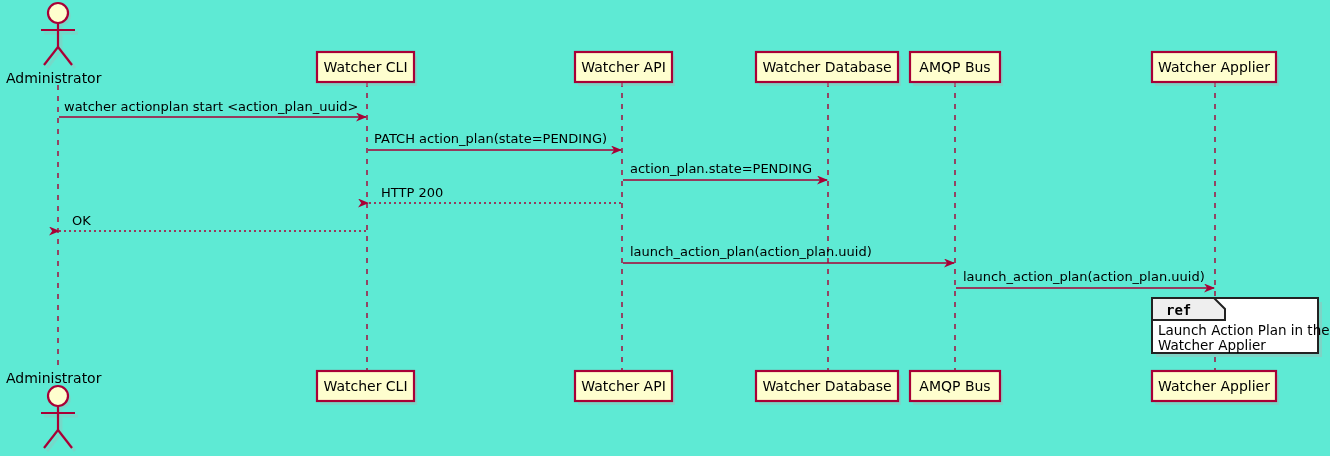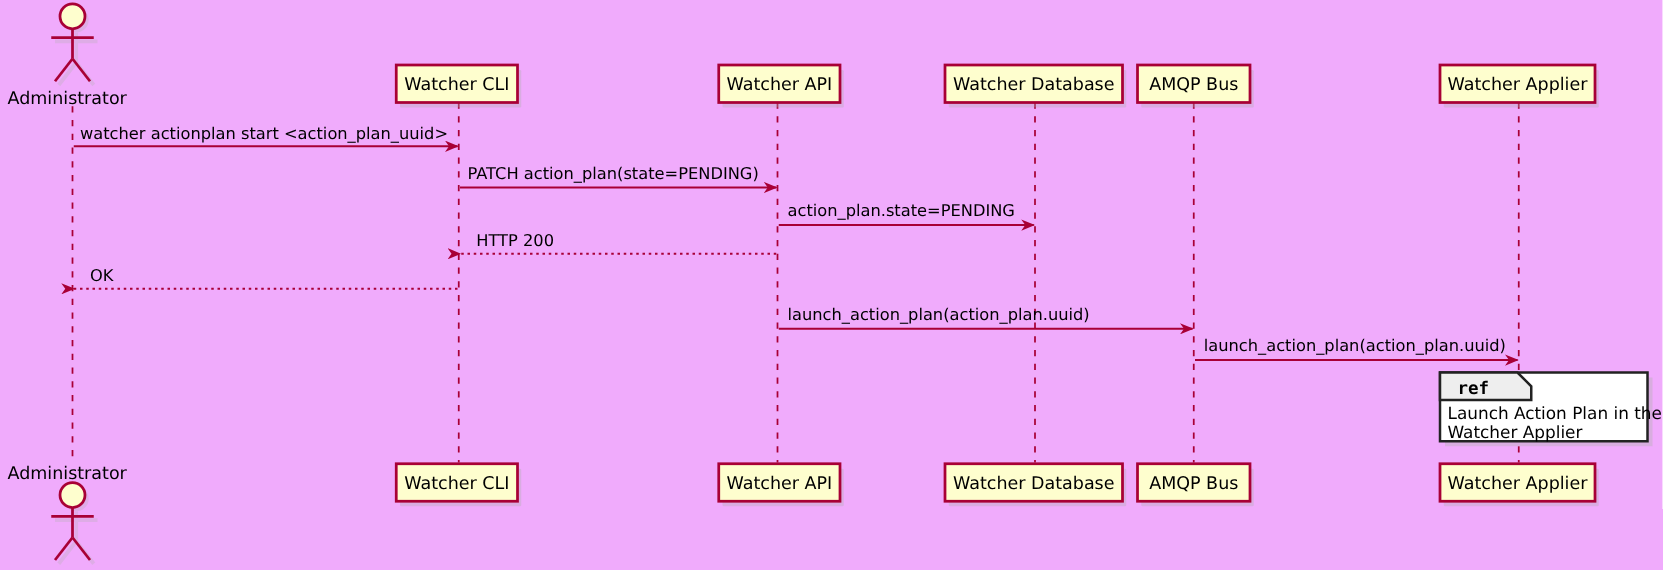--- a/index.html
+++ b/index.html
@@ -7,21 +7,21 @@
     padding: 0;
     background: #FFFFFF;
   }
   body {
     font-family: "DejaVu Sans", sans-serif;
   }
   #diagram-root {
     position: relative;
     width: 1330px;
     height: 456px;
-    background: #f0abfc;
+    background: #5eead4;
     overflow: hidden;
   }
   svg.diagram-canvas {
     position: absolute;
     left: 0;
     top: 0;
     width: 1330px;
     height: 456px;
   }
   .msg-label {

